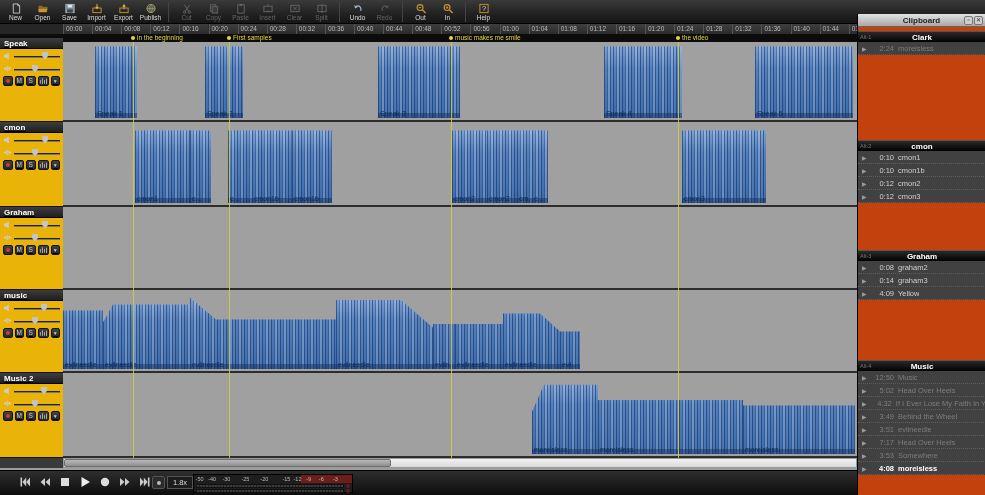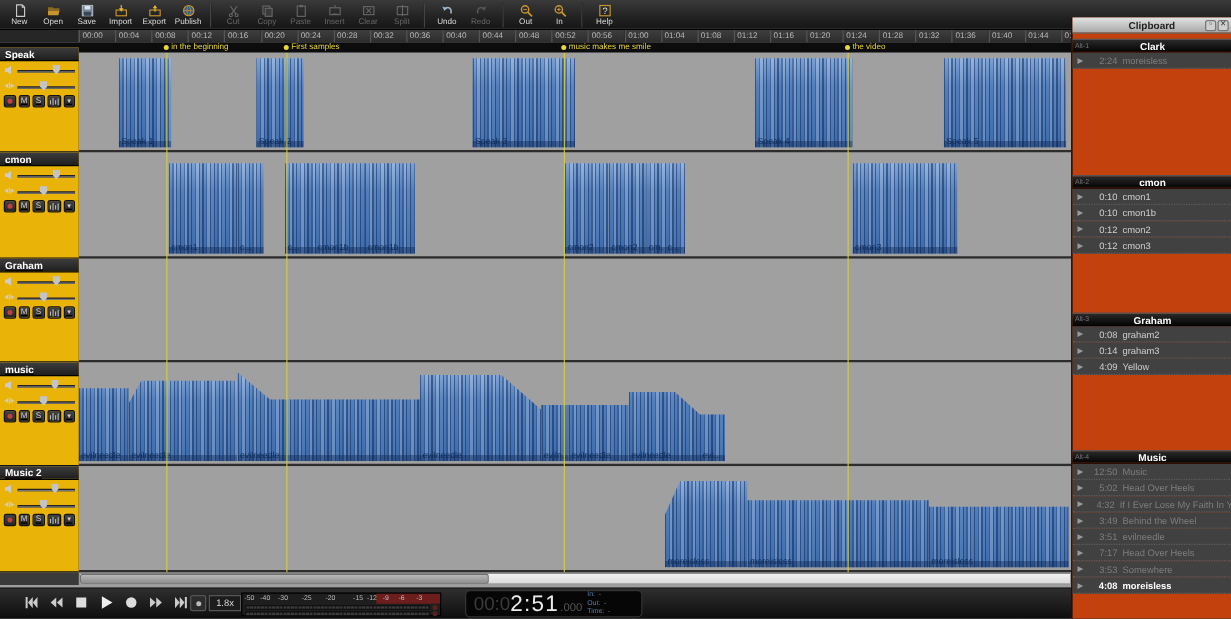--- a/index.html
+++ b/index.html
@@ -830,33 +830,14 @@
           <span class="mlab" style="left: 63%;">-12</span>
           <span class="mlab" style="left: 71%;">-9</span>
           <span class="mlab" style="left: 79%;">-6</span>
           <span class="mlab" style="left: 88%;">-3</span>
         </div>
       <div class="mbar" style="top:9px"></div>
       <div class="mbar" style="top:14px"></div>
       <div class="mled" style="top:9px"></div>
       <div class="mled" style="top:14px"></div>
     </div>
-    <div class="timedisp">
-      <span class="t-pre">00:0</span>
-      <span class="t-main">2:51</span>
-      <span class="t-suf">.000</span>
-      <span class="t-fields" id="tfields">
-          <span class="t-frow">
-            <span>In:</span>
-            <span>-</span>
-          </span>
-          <span class="t-frow">
-            <span>Out:</span>
-            <span>-</span>
-          </span>
-          <span class="t-frow">
-            <span>Time:</span>
-            <span>-</span>
-          </span>
-        </span>
-    </div>
   </div>
 </div>
 
 </body></html>

